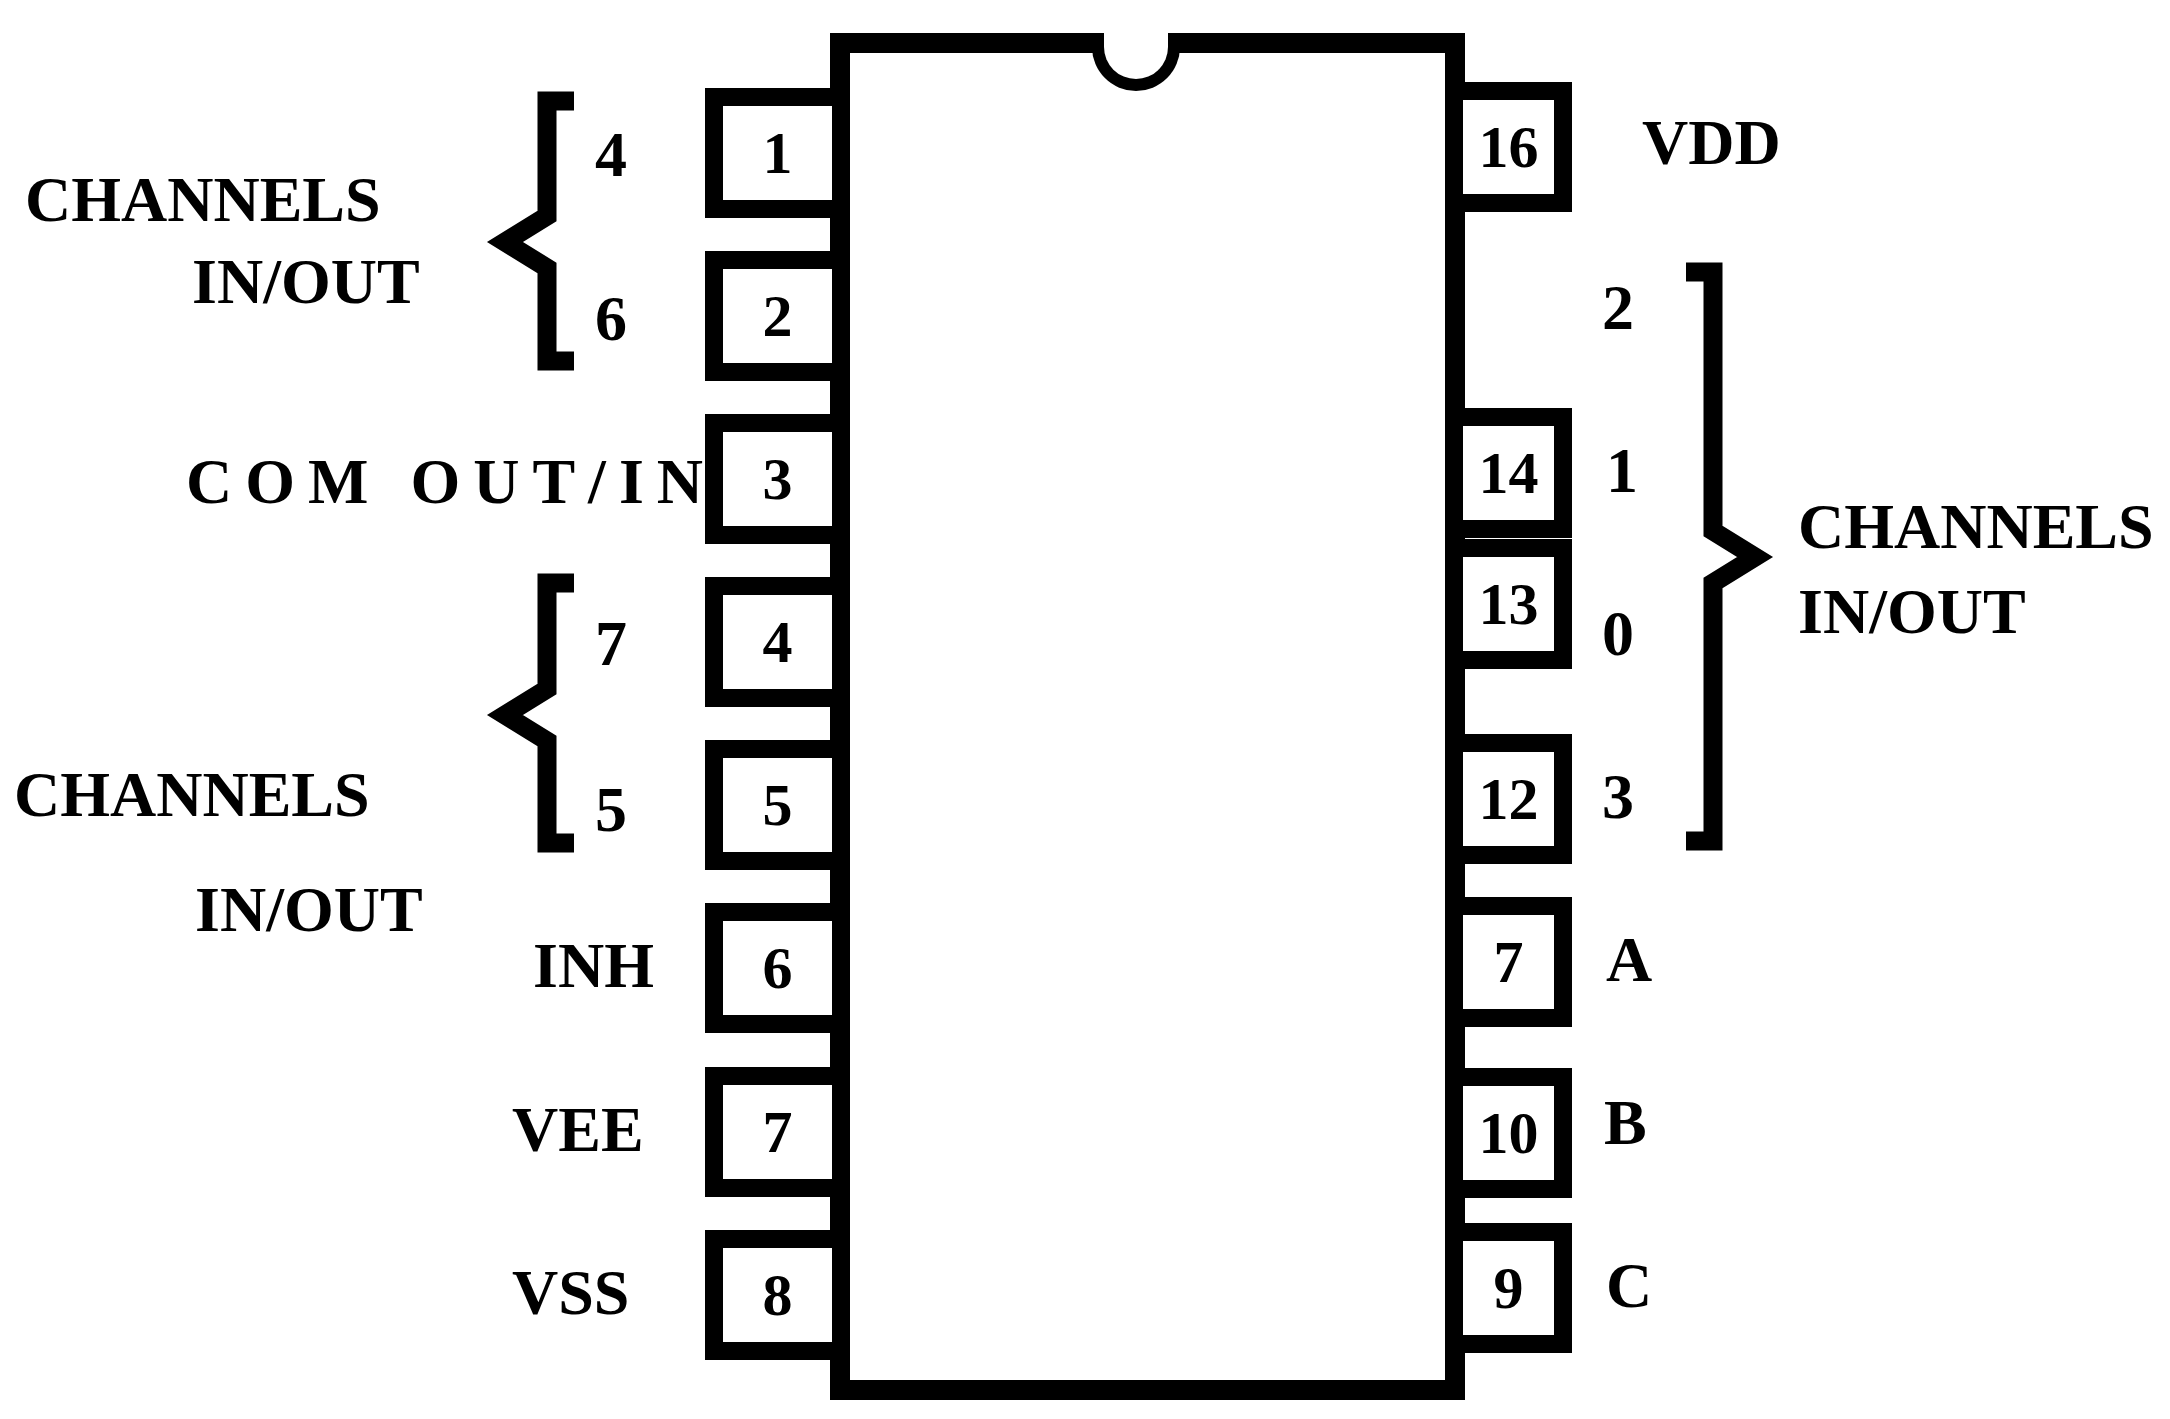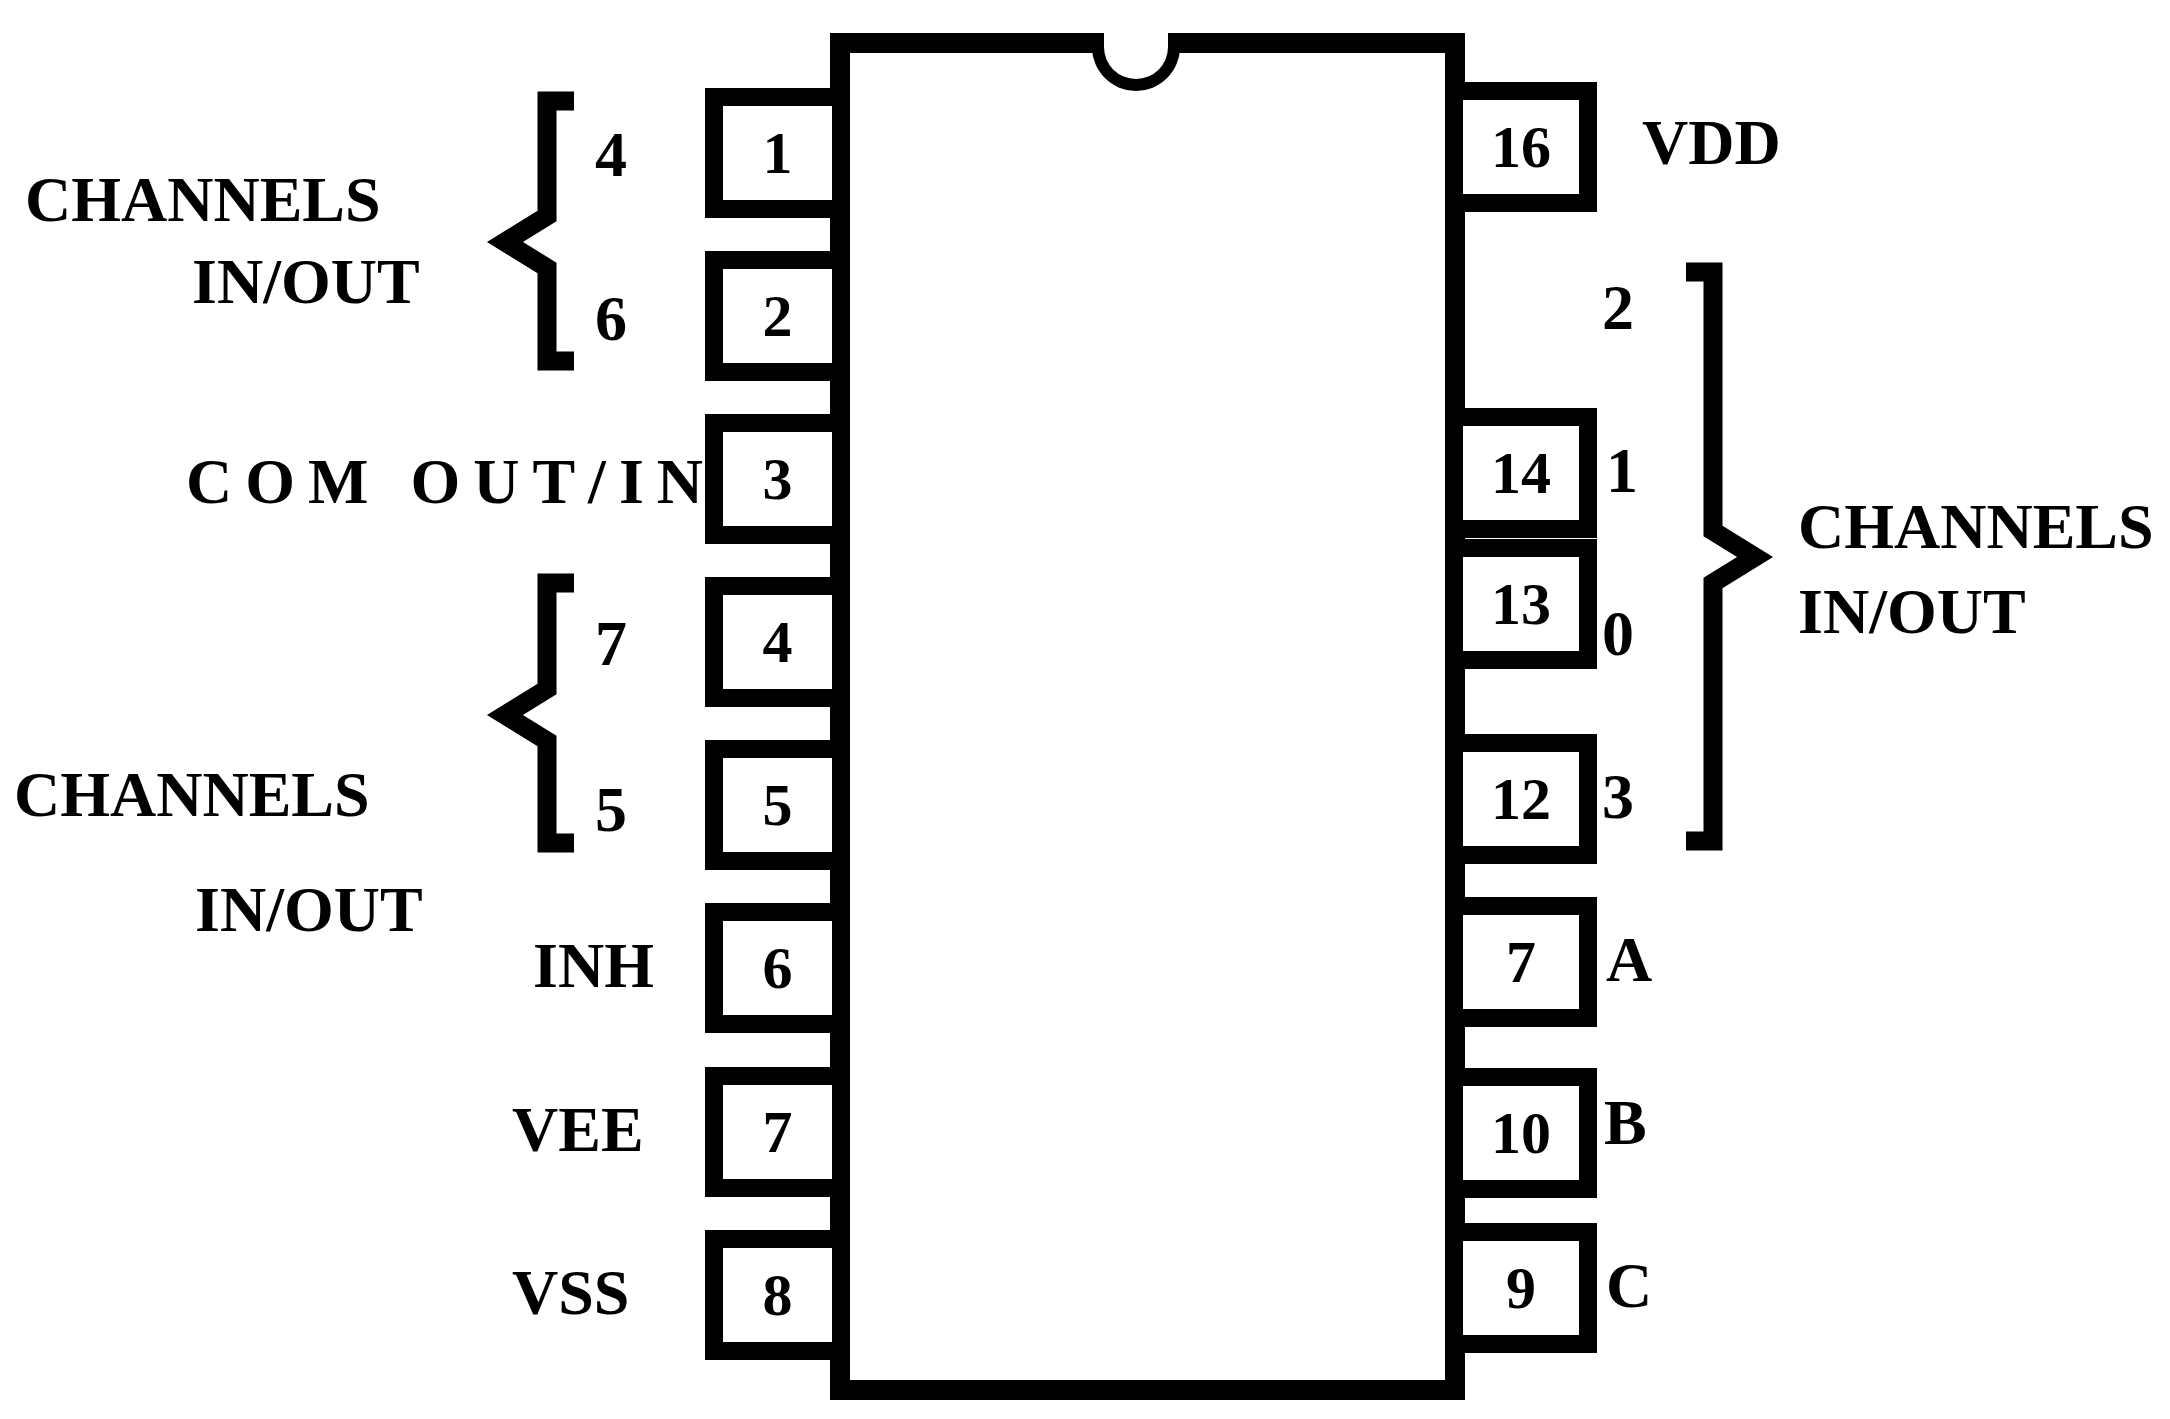--- a/index.html
+++ b/index.html
@@ -17,21 +17,21 @@
     position:absolute;left:1092px;top:33px;width:88px;height:58px;
     background:#fff;border-left:12px solid #000;border-right:12px solid #000;
     border-bottom:12px solid #000;border-top:none;
     border-radius:0 0 44px 44px;box-sizing:border-box;
   }
   .pin{
     position:absolute;width:145px;height:130px;border:18px solid #000;
     box-sizing:border-box;background:#fff;display:flex;align-items:center;
     justify-content:center;font-size:60px;line-height:1;
   }
-  .pin.right{width:152px;}
+  .pin.right{width:127px;}
   .lbl{
     position:absolute;font-size:64px;line-height:1;white-space:nowrap;
   }
   .lbl.spaced{letter-spacing:13px;}
   .braces{position:absolute;left:0;top:0;pointer-events:none;}
 </style>
 </head>
 <body>
 
 <div class="stage">

